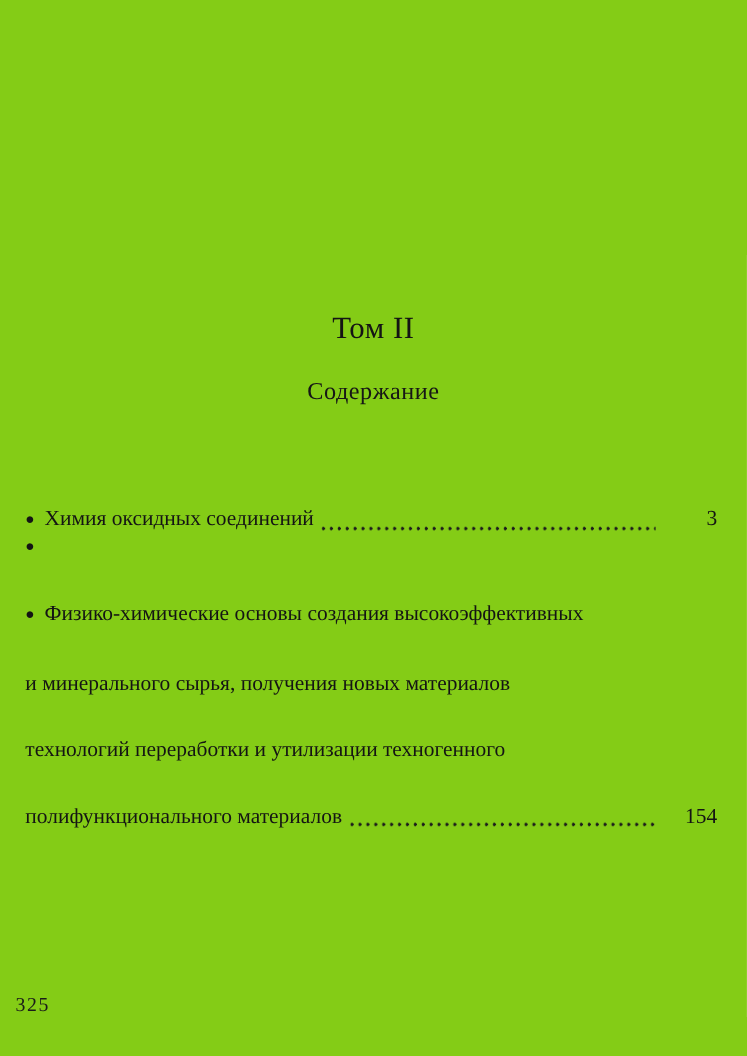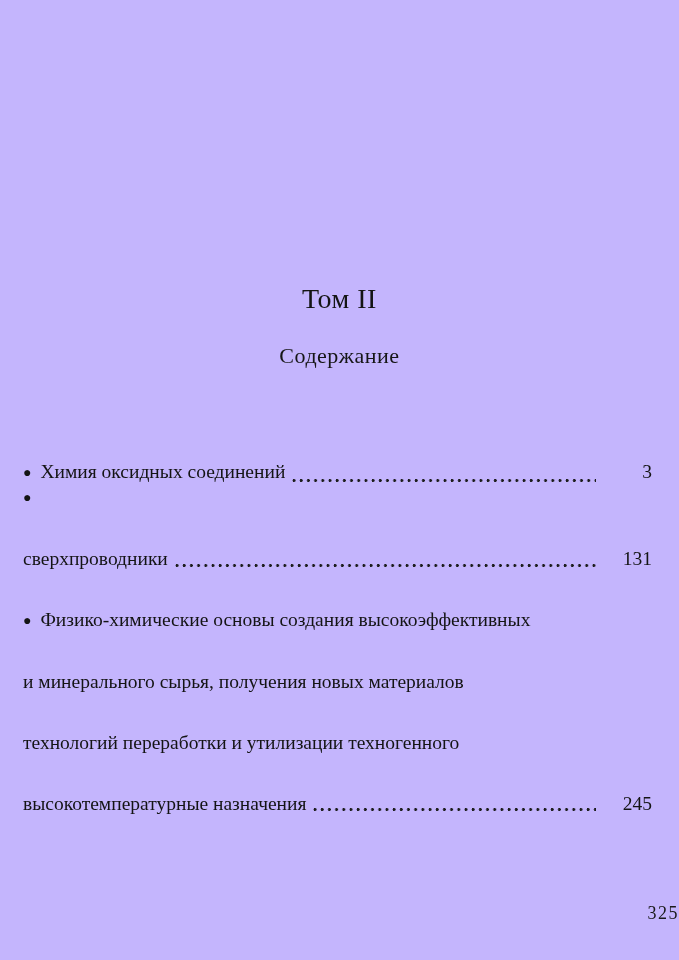--- a/index.html
+++ b/index.html
@@ -5,21 +5,21 @@
   html, body {
     margin: 0;
     padding: 0;
     background: #e9e9e7;
   }
   .page {
     position: relative;
     width: 679px;
     height: 960px;
     margin: 0 auto;
-    background: #c4b5fd;
+    background: #84cc16;
     color: #161616;
     font-family: "Liberation Serif", "DejaVu Serif", serif;
     overflow: hidden;
   }
   .volume-title {
     position: absolute;
     top: 283px;
     left: 0;
     width: 100%;
     text-align: center;
@@ -73,21 +73,21 @@
     flex: 0 0 auto;
     width: 46px;
     text-align: right;
     white-space: nowrap;
   }
   .footer-num {
     position: absolute;
     top: 903px;
     left: 0;
     width: 100%;
-    text-align: right;
+    text-align: left;
     font-size: 18px;
     letter-spacing: 1.5px;
     color: #1a1a1a;
     text-indent: 14px;
   }
 </style>
 </head>
 <body>
 
 <div class="page">
@@ -104,42 +104,37 @@
         <span class="txt">Химия оксидных соединений</span>
         <span class="dots"></span>
         <span class="num">3</span>
       </div>
     </div>
 
     <div class="toc-entry">
       <div class="line">
         <span class="bullet">●</span>
       </div>
-      <div class="line">
-        <span class="txt">сверхпроводники</span>
-        <span class="dots"></span>
-        <span class="num">131</span>
-      </div>
     </div>
 
     <div class="toc-entry">
       <div class="line">
         <span class="bullet">●</span>
         <span class="txt">Физико-химические основы создания высокоэффективных</span>
       </div>
       <div class="line">
         <span class="txt">и минерального сырья, получения новых материалов</span>
       </div>
       <div class="line">
         <span class="txt">технологий переработки и утилизации техногенного</span>
       </div>
       <div class="line">
-        <span class="txt">высокотемпературные назначения</span>
+        <span class="txt">полифункционального материалов</span>
         <span class="dots"></span>
-        <span class="num">245</span>
+        <span class="num">154</span>
       </div>
     </div>
 
   </div>
 
   <div class="footer-num">325</div>
 
 </div>
 
 </body></html>

